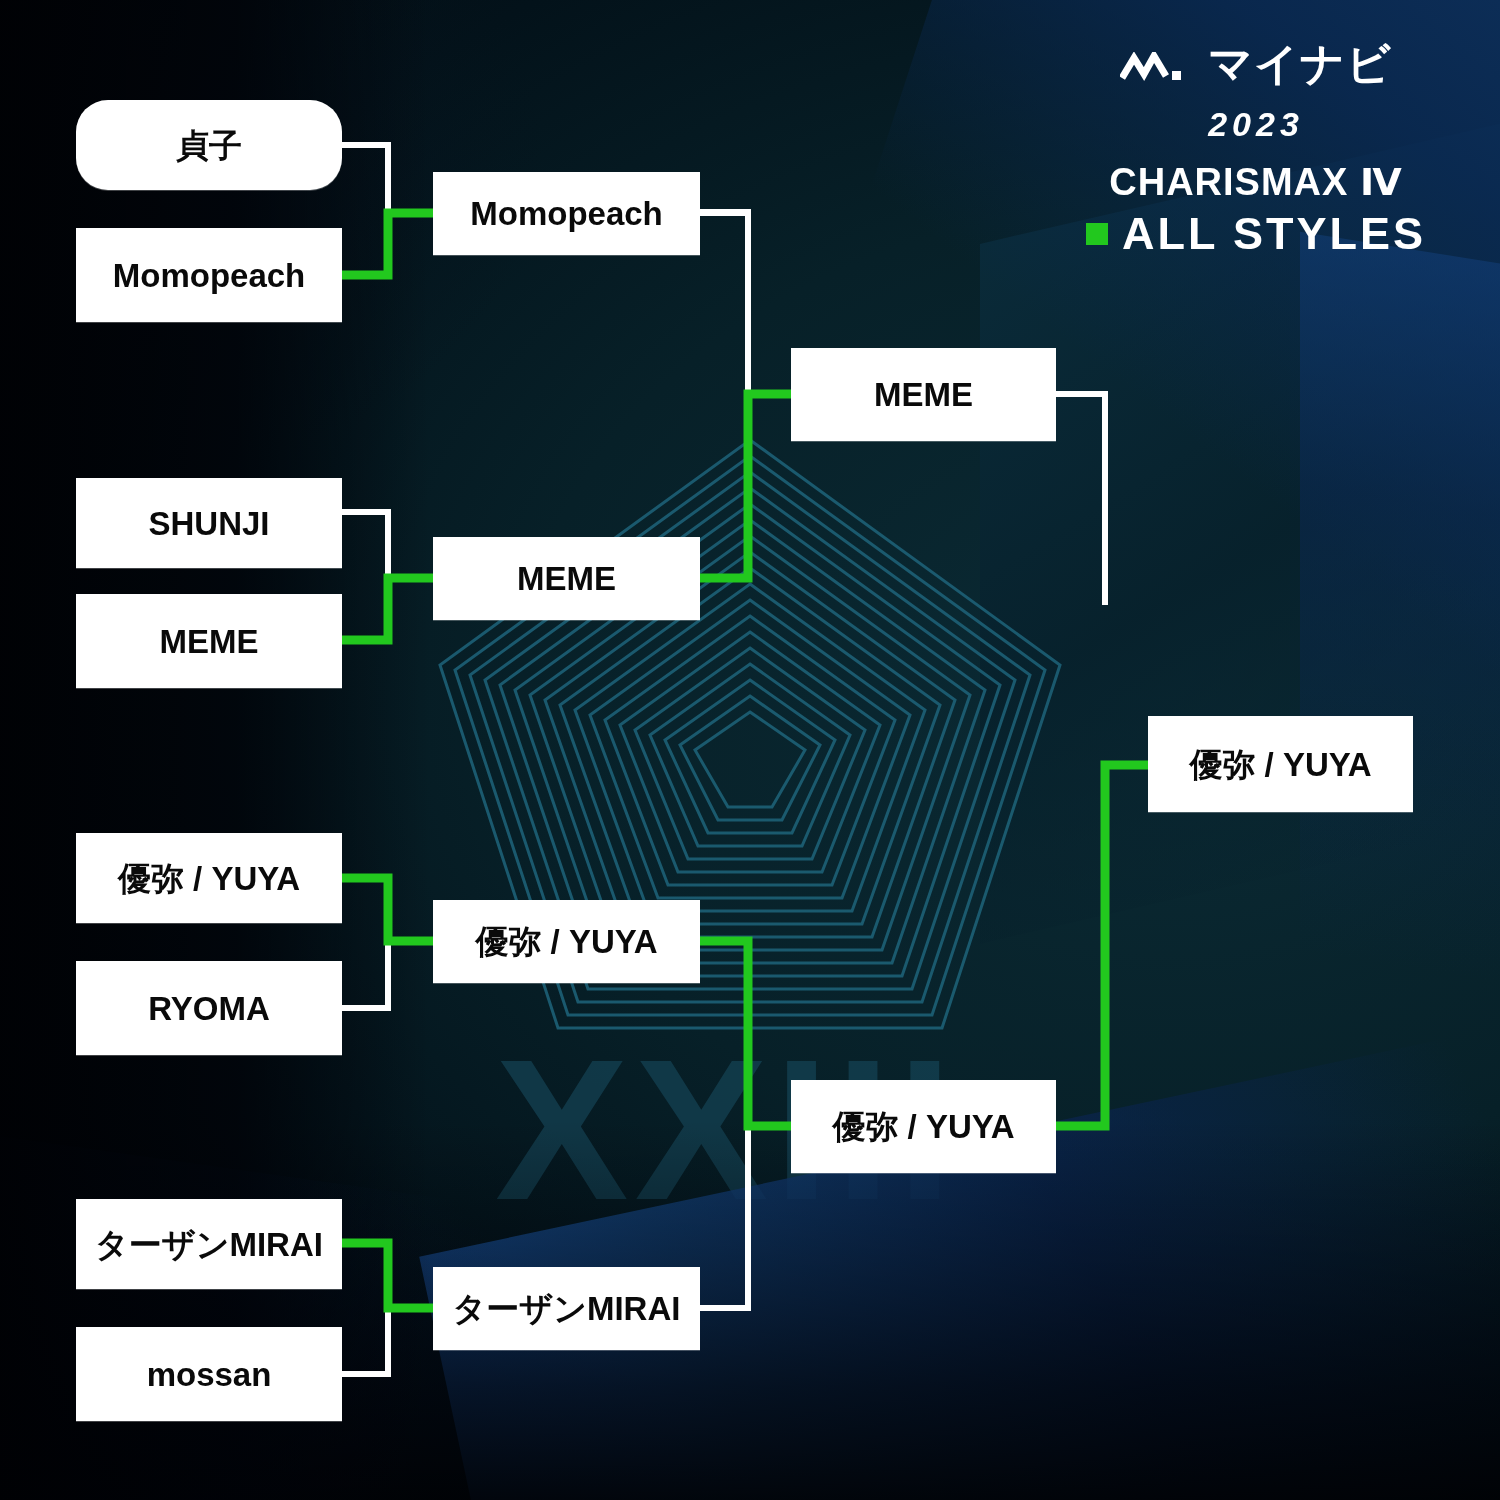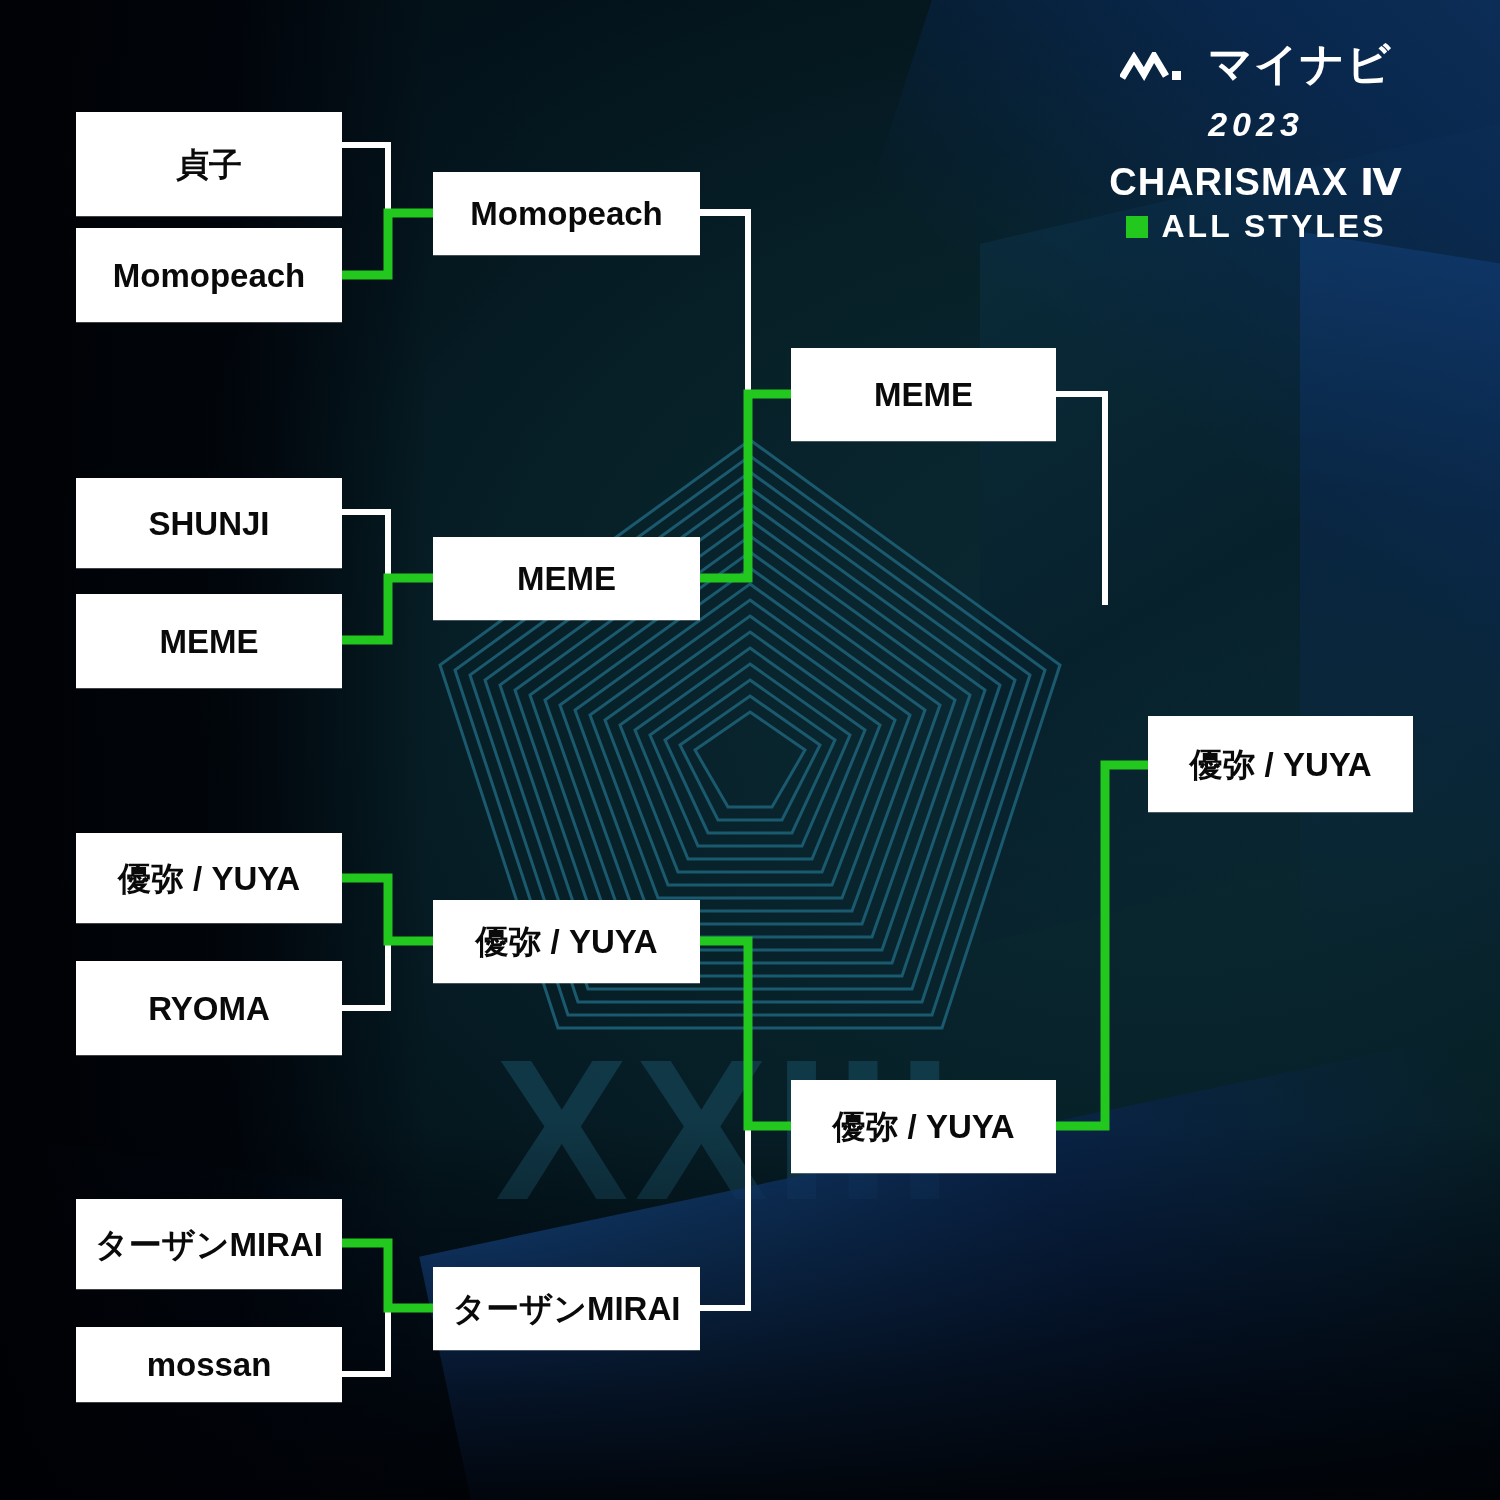--- a/index.html
+++ b/index.html
@@ -94,21 +94,21 @@
   .logo-mark{width:78px;height:34px;}
   .logo-kana{font-size:44px;font-weight:bold;letter-spacing:1px;line-height:1;}
   .logo-main{
     font-size:62px;font-weight:bold;font-style:italic;letter-spacing:-1px;
     line-height:.95;margin-top:2px;
   }
   .logo-year{font-size:34px;font-weight:bold;font-style:italic;letter-spacing:5px;line-height:1.1;margin-top:2px;}
   .logo-sub{font-size:38px;font-weight:bold;letter-spacing:1px;line-height:1.15;margin-top:18px;text-align:center;}
   .logo-styles{
     display:flex;align-items:center;justify-content:center;gap:14px;
-    font-size:32px;font-weight:bold;letter-spacing:3px;line-height:1.1;margin-top:4px;
+    font-size:45px;font-weight:bold;letter-spacing:3px;line-height:1.1;margin-top:4px;
   }
   .green-sq{width:22px;height:22px;background:#22c81e;display:inline-block;}
 </style>
 </head>
 <body>
 
 <div id="stage">
 
   <div class="bg bg-base"></div>
   <div class="bg-shape sh7"></div>
@@ -174,21 +174,21 @@
       <path d="M342,1243 L388,1243 L388,1308 L433,1308"></path>
 
       <path d="M700,578 L748,578 L748,394 L793,394"></path>
 
       <path d="M700,941 L748,941 L748,1126 L793,1126"></path>
 
       <path d="M1056,1126 L1105,1126 L1105,765 L1148,765"></path>
     </g>
   </svg>
 
-  <div class="box r1" style="left:76px;top:112px;width:266px;height:104px;">
+  <div class="box r1" style="left:76px;top:100px;width:266px;height:90px;border-radius:32px;">
     <span>貞子</span>
   </div>
   <div class="box r1" style="left:76px;top:228px;width:266px;height:94px;">
     <span>Momopeach</span>
   </div>
 
   <div class="box r1" style="left:76px;top:478px;width:266px;height:90px;">
     <span>SHUNJI</span>
   </div>
   <div class="box r1" style="left:76px;top:594px;width:266px;height:94px;">
@@ -198,21 +198,21 @@
   <div class="box r1" style="left:76px;top:833px;width:266px;height:90px;">
     <span>優弥 / YUYA</span>
   </div>
   <div class="box r1" style="left:76px;top:961px;width:266px;height:94px;">
     <span>RYOMA</span>
   </div>
 
   <div class="box r1" style="left:76px;top:1199px;width:266px;height:90px;">
     <span>ターザンMIRAI</span>
   </div>
-  <div class="box r1" style="left:76px;top:1327px;width:266px;height:75px;">
+  <div class="box r1" style="left:76px;top:1327px;width:266px;height:94px;">
     <span>mossan</span>
   </div>
 
   <div class="box r2" style="left:433px;top:172px;width:267px;height:83px;">
     <span>Momopeach</span>
   </div>
   <div class="box r2" style="left:433px;top:537px;width:267px;height:83px;">
     <span>MEME</span>
   </div>
   <div class="box r2" style="left:433px;top:900px;width:267px;height:83px;">

